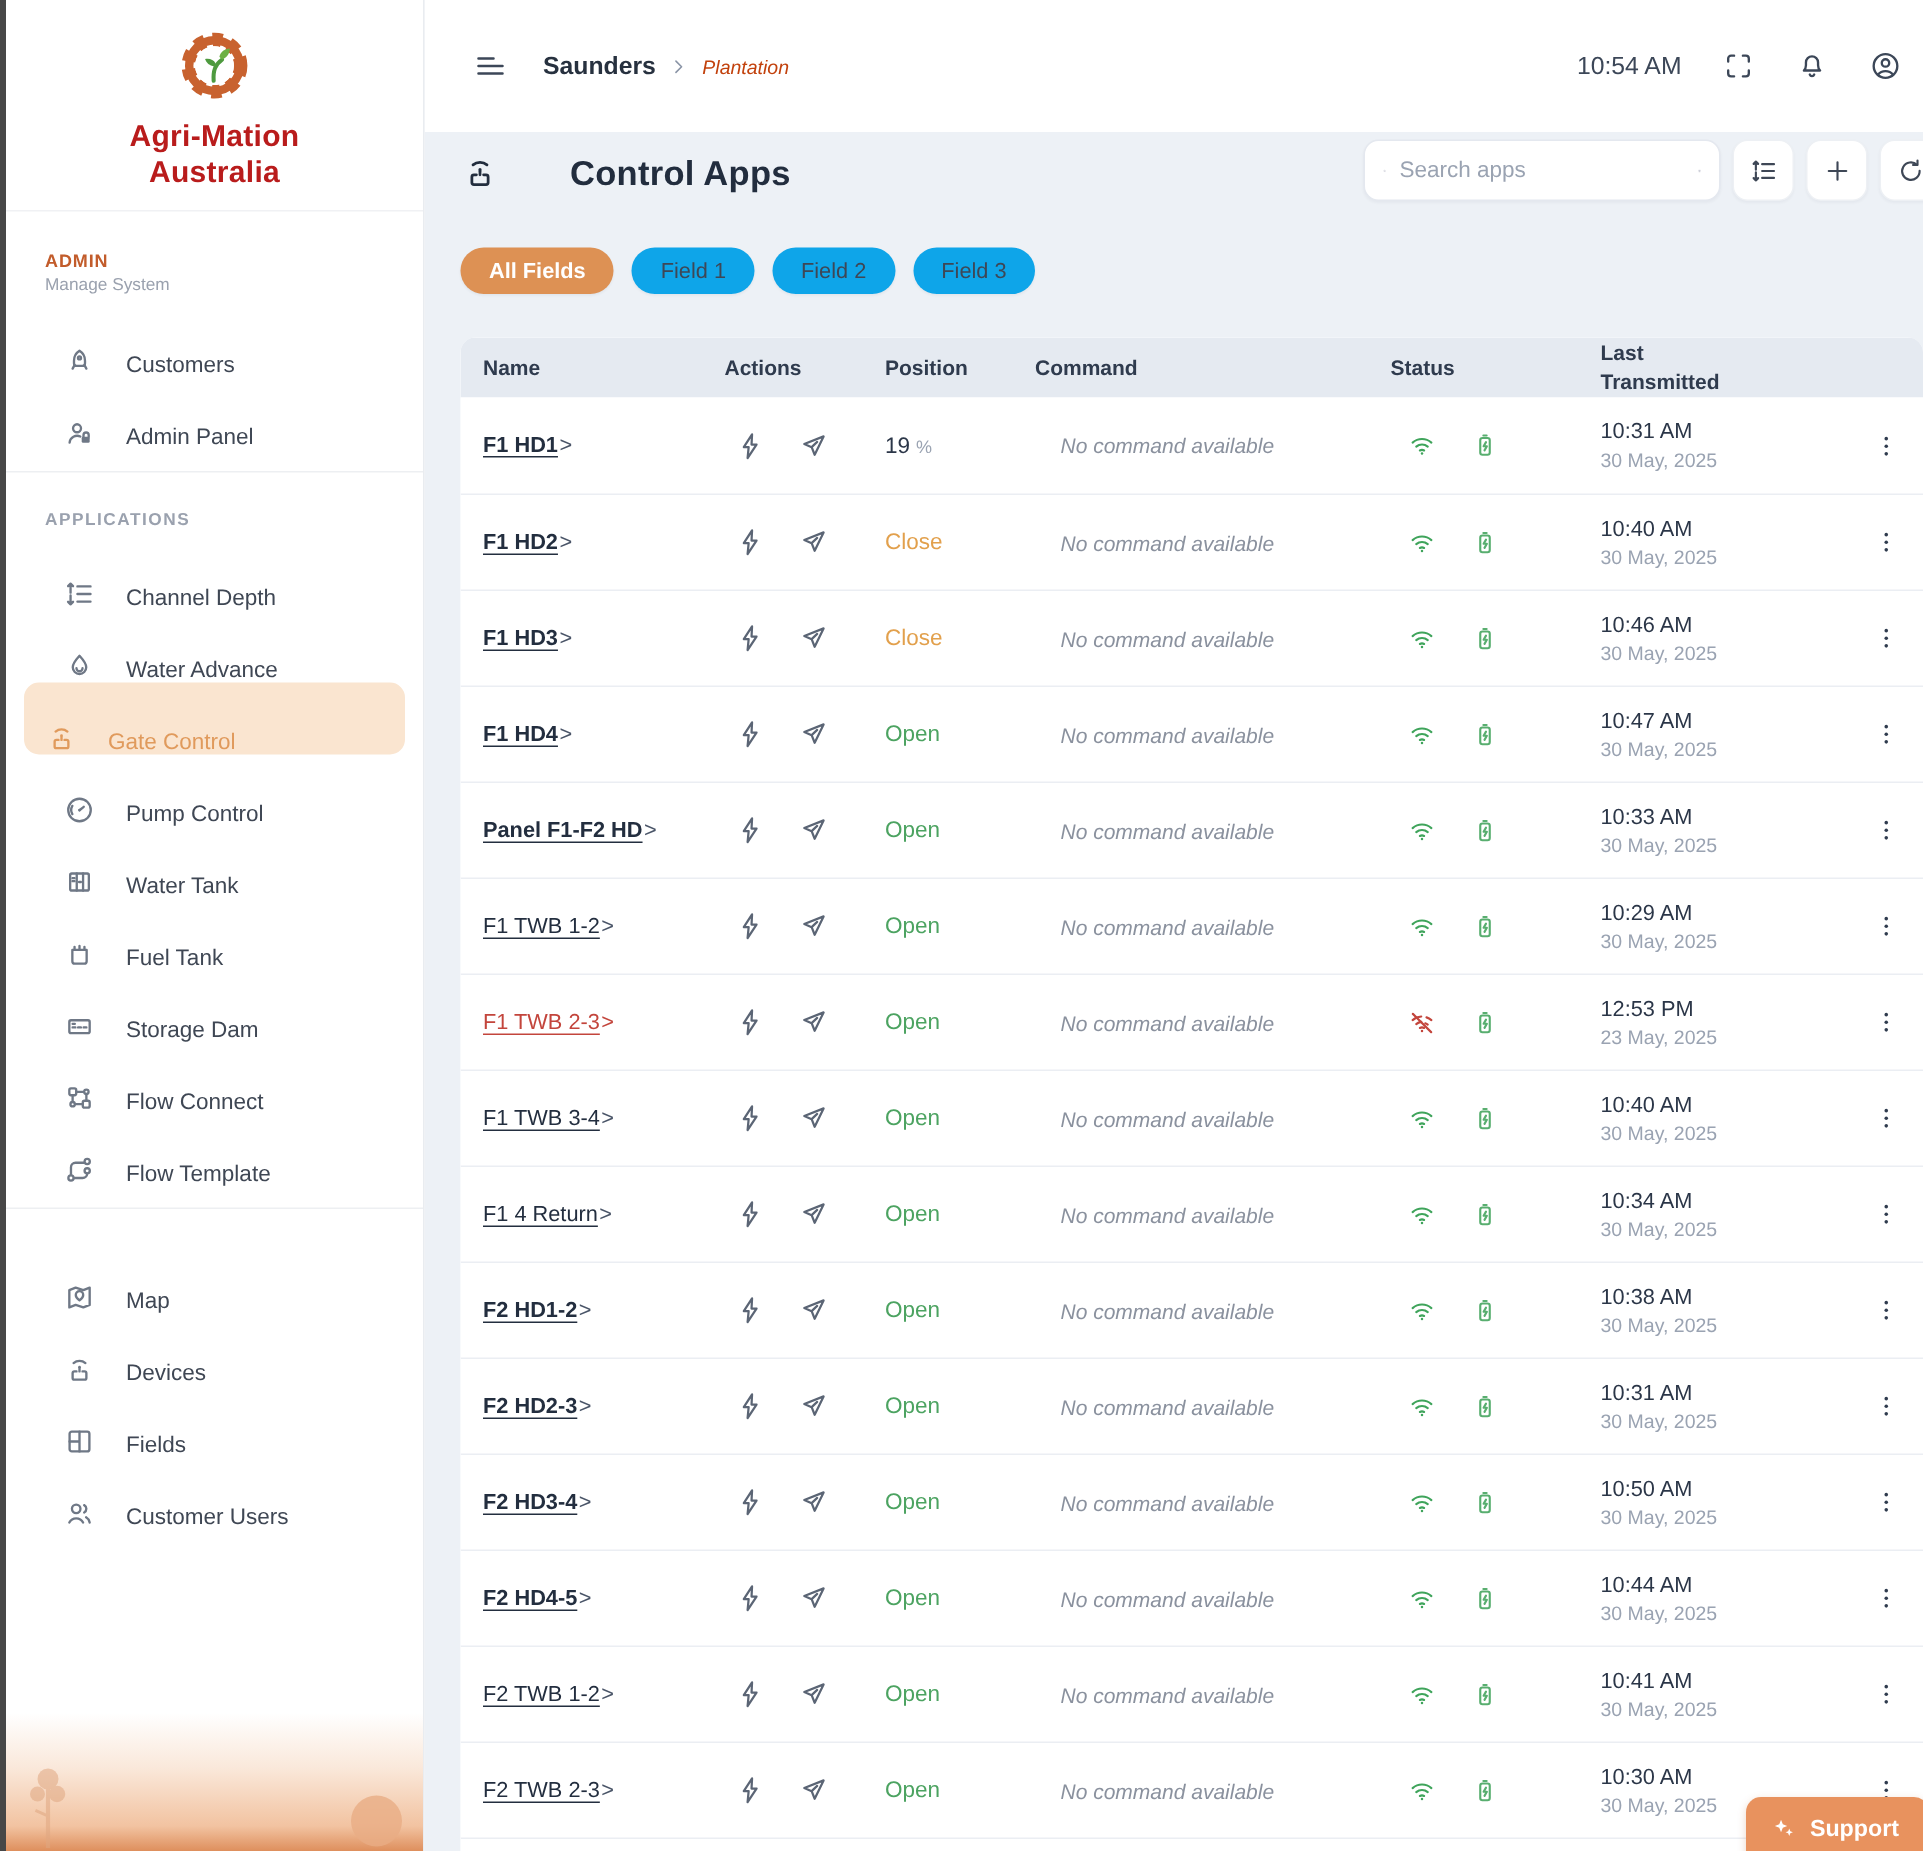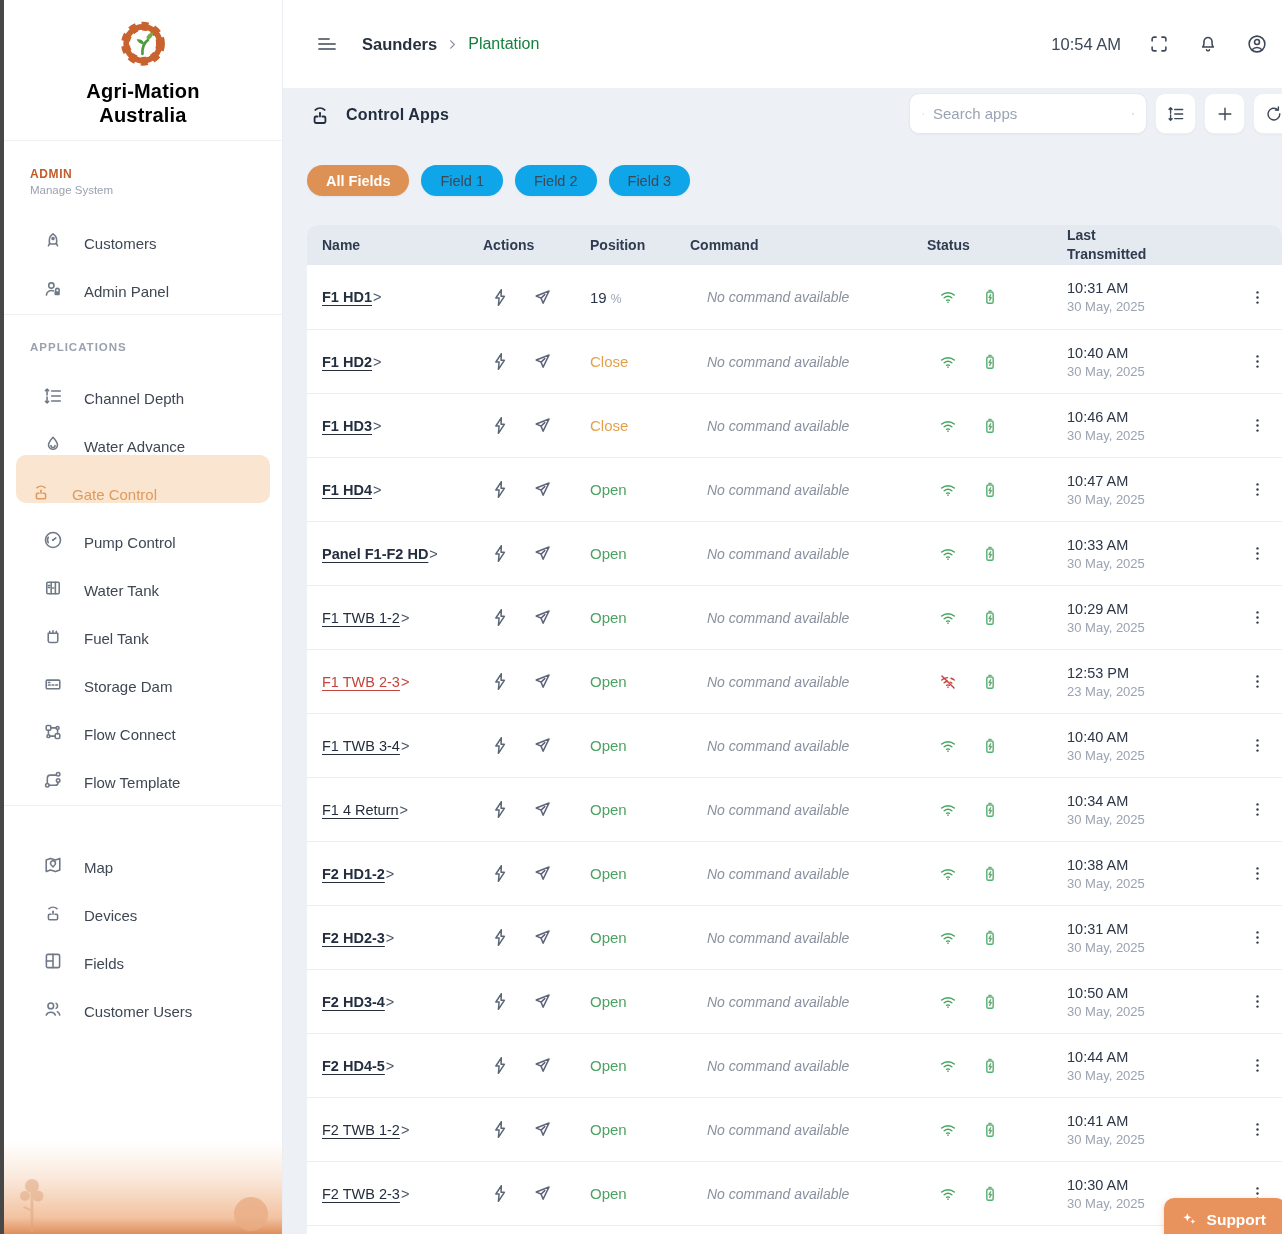--- a/index.html
+++ b/index.html
@@ -9,21 +9,21 @@
   .icon { display:inline-flex; }
   .icon svg { width:100%; height:100%; display:block; }
 
   
   .edge-strip { position:absolute; left:0; top:0; width:4px; height:100%; background:#474747; z-index:30; }
 
   
   .sidebar { position:absolute; left:4px; top:0; width:279px; height:100%; background:#FFFFFF; border-right:1px solid #E9ECF0; z-index:20; overflow:hidden; }
   .logo-block { height:141px; border-bottom:1px solid #F0F1F4; display:flex; flex-direction:column; align-items:center; justify-content:center; padding-top:6px; }
   .logo-gear { width:54px; height:54px; }
-  .brand-name { margin-top:6px; text-align:center; font-size:20px; font-weight:700; color:#000000; line-height:1.2; letter-spacing:.2px; }
+  .brand-name { margin-top:6px; text-align:center; font-size:20px; font-weight:700; color:#b91c1c; line-height:1.2; letter-spacing:.2px; }
 
   .side-section { padding:18px 0 10px 0; }
   .section-admin-label { padding:8px 26px 0 26px; font-size:12px; font-weight:700; letter-spacing:.6px; color:#C25C2B; }
   .section-admin-sub { padding:3px 26px 8px 26px; font-size:11.5px; color:#9AA1AE; }
   .section-label { padding:4px 26px 6px 26px; font-size:11.5px; font-weight:700; letter-spacing:1px; color:#9AA1AE; }
   .divider { height:1px; background:#EDEFF2; margin:4px 0; }
 
   .nav-item { height:48px; display:flex; align-items:flex-end; gap:20px; padding-left:26px; margin:0 12px; border-radius:10px; cursor:pointer; }
   .nav-item .icon { width:22px; height:22px; color:#6F7886; flex:0 0 22px; }
   .nav-item .nav-label { font-size:15px; font-weight:500; color:#3F4754; }
@@ -36,30 +36,30 @@
   .side-art .sun { position:absolute; right:14px; bottom:3px; width:34px; height:34px; border-radius:50%; background:#E9AC84; opacity:.8; }
   .side-art .tree { position:absolute; left:12px; bottom:0; width:34px; height:62px; color:#E0A781; opacity:.55; }
 
   
   .main { position:absolute; left:283px; top:0; right:0; bottom:0; overflow:hidden; }
   .topbar { height:88px; background:#FFFFFF; display:flex; align-items:center; padding:0 14px 0 32px; }
   .menu-btn { width:24px; height:24px; color:#3C4758; cursor:pointer; }
   .breadcrumb { display:flex; align-items:center; gap:8px; margin-left:23px; }
   .crumb-parent { font-size:16.5px; font-weight:600; color:#27313F; }
   .crumb-sep { width:15px; height:15px; color:#8A94A6; }
-  .crumb-current { font-size:16px; font-weight:500; color:#15803d; }
+  .crumb-current { font-size:13px; font-weight:500; color:#c2410c;font-style:italic; }
   .topbar-right { margin-left:auto; display:flex; align-items:center; gap:27px; }
   .top-time { font-size:16.5px; color:#3C4758; }
   .top-icon { width:22px; height:22px; color:#3C4758; cursor:pointer; }
 
   .content { position:absolute; top:72px; left:0; right:0; bottom:0; }
   .page-head { display:flex; align-items:center; margin:21px 0 0 24px; height:44px; position:relative; }
   .page-title-wrap { display:flex; align-items:center; gap:13px; }
   .page-title-icon { width:26px; height:26px; color:#222D3E; }
-  .page-title { font-size:16px; font-weight:600; color:#222D3E; letter-spacing:.2px; }
+  .page-title { font-size:23px; font-weight:600; color:#222D3E; letter-spacing:.2px;margin-left:34px; }
 
   .head-tools { position:absolute; right:-12px; top:0; display:flex; align-items:center; gap:8px; }
   .search-box { width:238px; height:41px; background:#fff; border:1px solid #E4E8EF; border-radius:10px; display:flex; align-items:center; padding:0 12px; box-shadow:0 1px 2px rgba(20,30,50,.04); }
   .search-box .icon { width:18px; height:18px; color:#98A1B0; }
   .search-input { flex:1; border:0; outline:none; font-size:15px; color:#3F4754; margin-left:9px; font-family:inherit; background:transparent; }
   .search-input::placeholder { color:#9AA3B2; }
   .tool-btn { width:41px; height:41px; background:#fff; border:1px solid #EDF0F4; border-radius:10px; display:flex; align-items:center; justify-content:center; cursor:pointer; box-shadow:0 1px 2px rgba(20,30,50,.04); }
   .tool-btn .icon { width:20px; height:20px; color:#3E4756; }
 
   .chips { display:flex; gap:12px; margin:28px 0 0 24px; }

